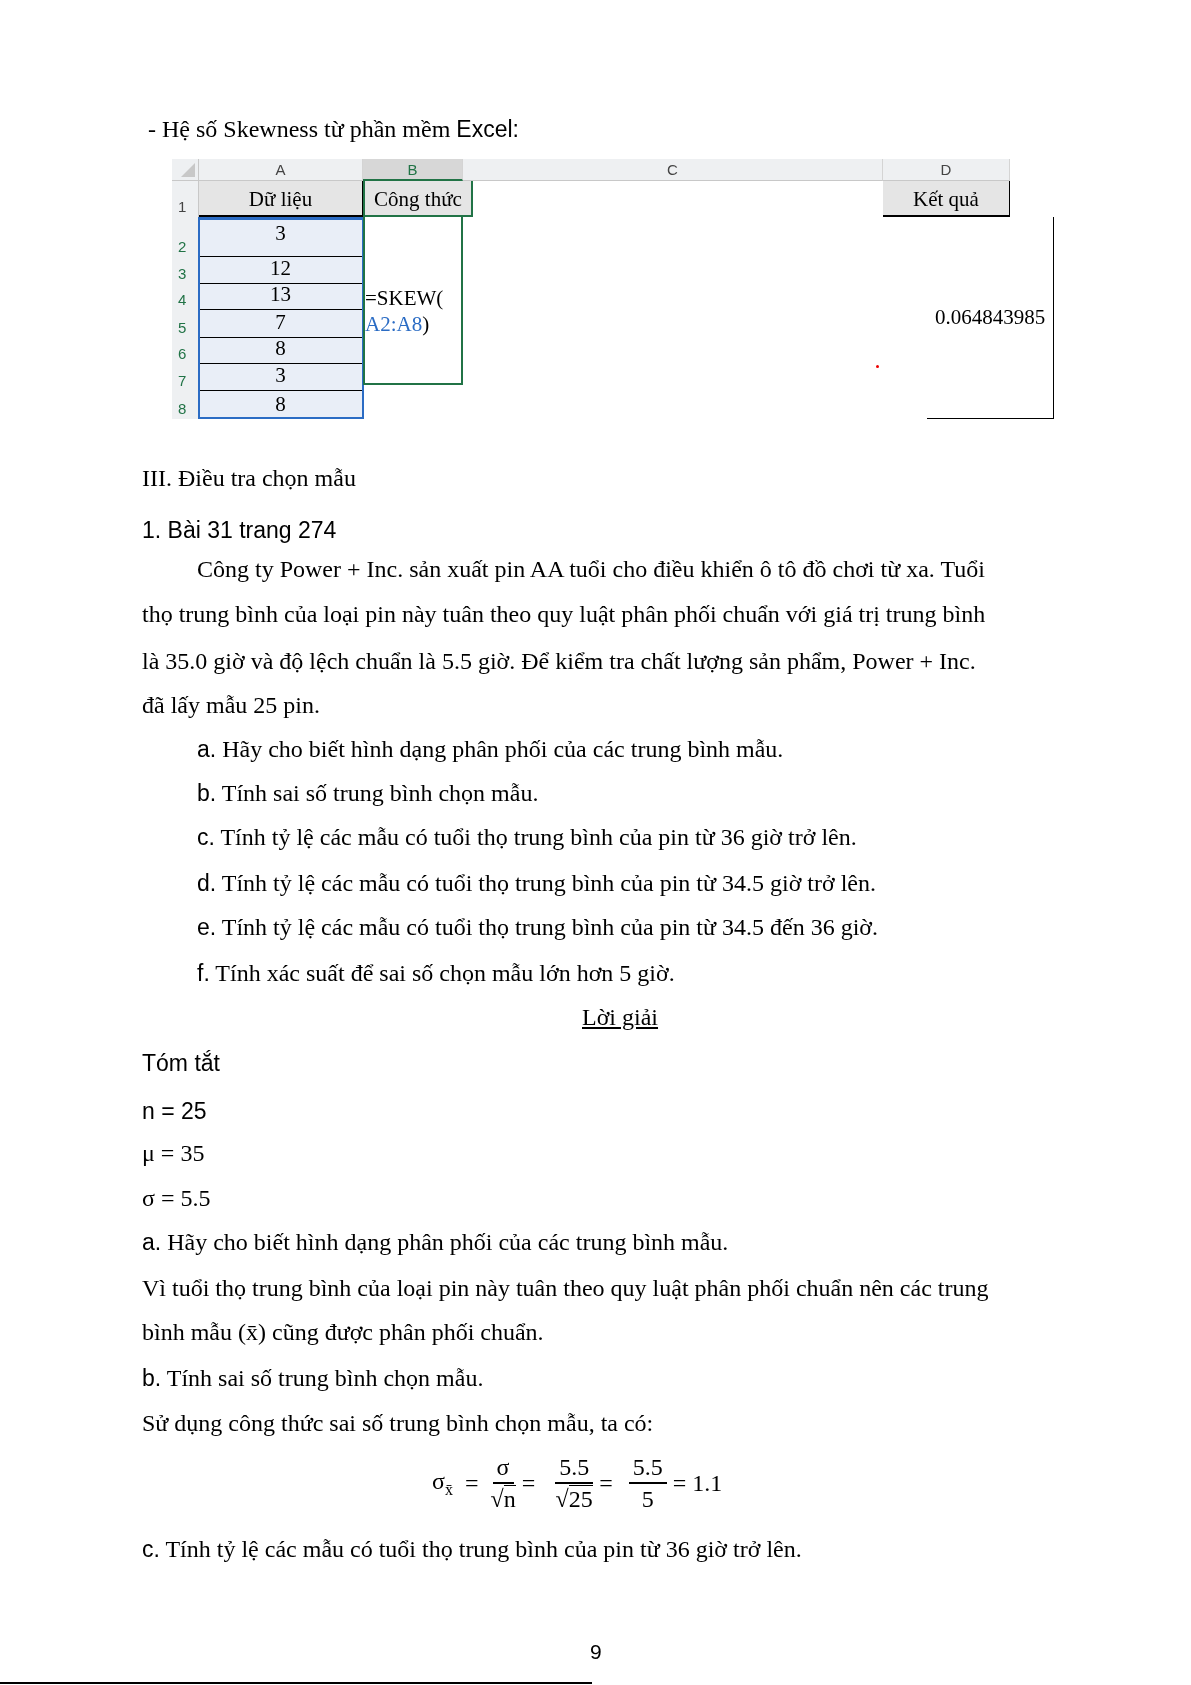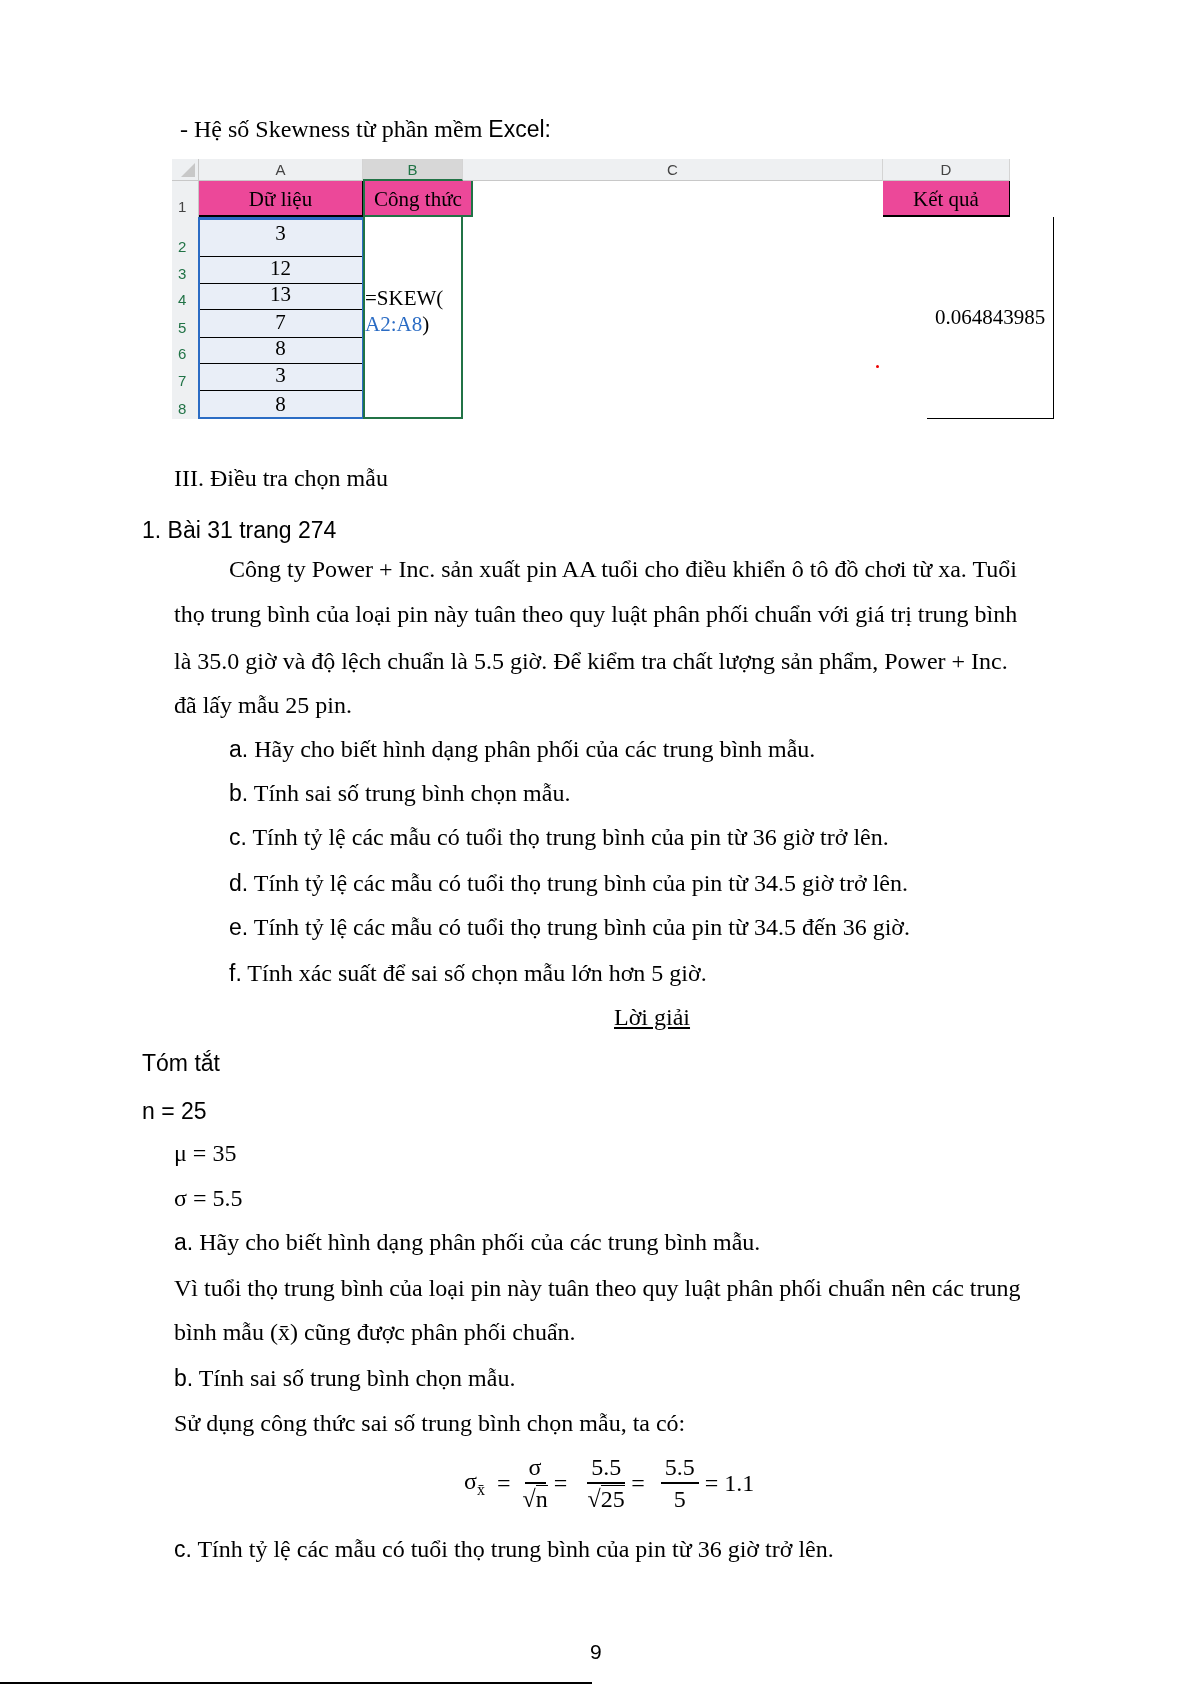--- a/index.html
+++ b/index.html
@@ -1,47 +1,47 @@
 <!DOCTYPE html>
 <html><head>
 <meta charset="utf-8">
 <style>
   html, body { margin: 0; padding: 0; background: #ffffff; }
   body { width: 1191px; height: 1685px; position: relative; overflow: hidden;
          font-family: "Liberation Serif", serif; color: #000; }
   .abs { position: absolute; white-space: nowrap; }
-  .serif { font-family: "Liberation Serif", serif; font-size: 24px; margin-left: 32px; }
+  .serif { font-family: "Liberation Serif", serif; font-size: 24px; }
   .sans { font-family: "Liberation Sans", sans-serif; }
 
   
   .xl { position: absolute; left: 172px; top: 159px; width: 838px; height: 260px; }
   .xl-colhdr { position: absolute; top: 0; height: 22px; background: #eef0f2;
                font-family: "Liberation Sans", sans-serif; font-size: 15px; color: #444;
                text-align: center; line-height: 22px; border-right: 1px solid #d4d4d4;
                border-bottom: 1px solid #c8c8c8; box-sizing: border-box; }
   .xl-colhdr.sel { background: #d7d7d7; color: #217346; border-bottom: 2px solid #217346; }
   .xl-corner { position: absolute; left: 0; top: 0; width: 27px; height: 22px; background: #eef0f2;
                border-right: 1px solid #c8c8c8; border-bottom: 1px solid #c8c8c8; box-sizing: border-box; }
   .xl-corner::after { content: ""; position: absolute; right: 3px; bottom: 3px; width: 0; height: 0;
                       border-left: 14px solid transparent; border-bottom: 14px solid #c8c8c8; }
   .xl-rowhdr { position: absolute; left: 0; width: 27px; background: #eef0f2;
                font-family: "Liberation Sans", sans-serif; font-size: 15px; color: #217346;
                box-sizing: border-box; padding-left: 6px; display: flex; align-items: flex-end;
                padding-bottom: 2px; border-right: 1px solid #c8c8c8; }
   .xl-rowhdr.first { color: #444; }
-  .xl-head { position: absolute; top: 22px; height: 36px; background: #ec4899;
+  .xl-head { position: absolute; top: 22px; height: 36px; background: #e5e5e5;
              font-size: 21px; text-align: center; line-height: 36px; box-sizing: border-box;
              border-bottom: 2px solid #000; border-right: 1px solid #000; }
   .xl-cellA { position: absolute; left: 27px; width: 163px; background: #e9eef7;
               font-size: 21px; text-align: center; box-sizing: border-box;
               border-bottom: 1px solid #000; }
   .xl-cellA span { position: absolute; left: 0; right: 0; bottom: 2px; }
   .xl-selA { position: absolute; left: 26px; top: 58px; width: 166px; height: 202px;
              border: 2px solid #2b6cc4; border-top-width: 3px; box-sizing: border-box; pointer-events: none; }
-  .xl-B { position: absolute; left: 191px; top: 58px; width: 100px; height: 202px;
+  .xl-B { position: absolute; left: 191px; top: 58px; width: 100px; height: 168px;
           border: 2px solid #217346; border-top: none; box-sizing: border-box; font-size: 21px; }
   .xl-C { position: absolute; left: 291px; top: 58px; width: 420px; height: 202px; box-sizing: border-box;
           border-right: 1px solid #000; border-bottom: 1px solid #000; font-size: 21px;
           display: flex; align-items: center; justify-content: center; }
   .xl-D { position: absolute; left: 711px; top: 58px; width: 127px; height: 202px; box-sizing: border-box;
           border-bottom: 1px solid #000; border-right: 1px solid #000; font-size: 21px;
           display: flex; align-items: center; justify-content: center; margin-left: 44px; }
   .red-dot { position: absolute; left: 704px; top: 206px; width: 3px; height: 3px; background: #e00; border-radius: 50%; }
 
   .underline { text-decoration: underline; }

